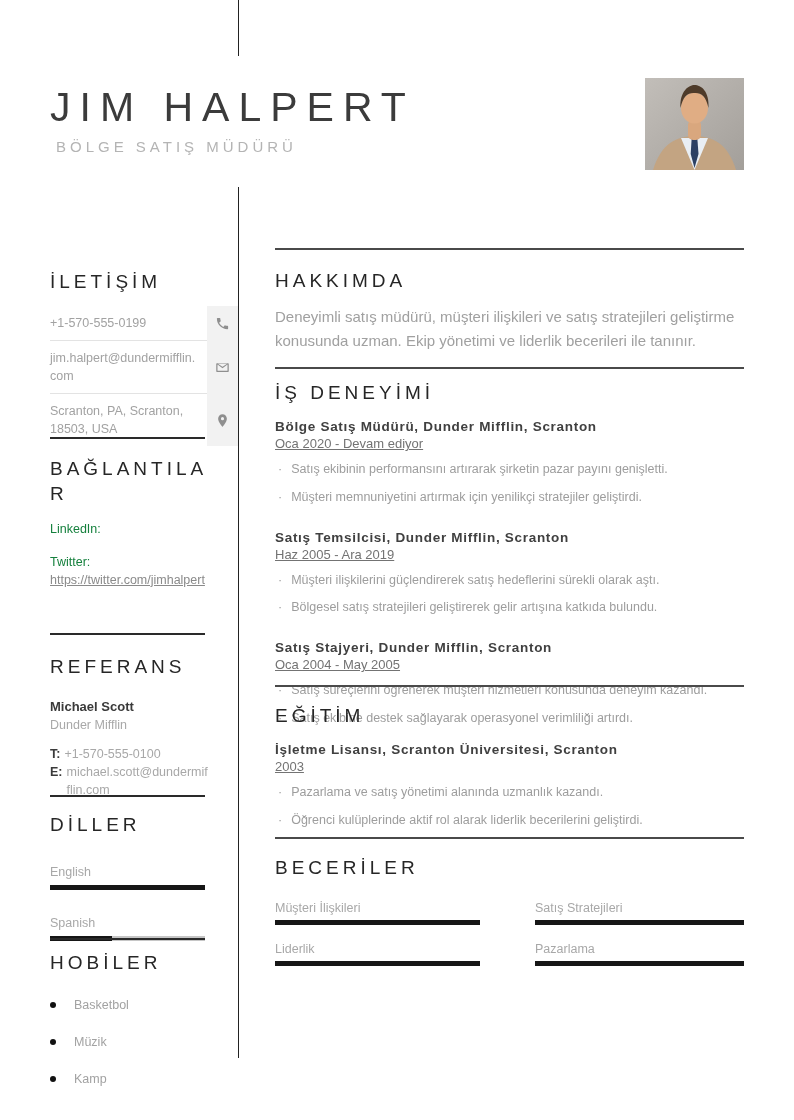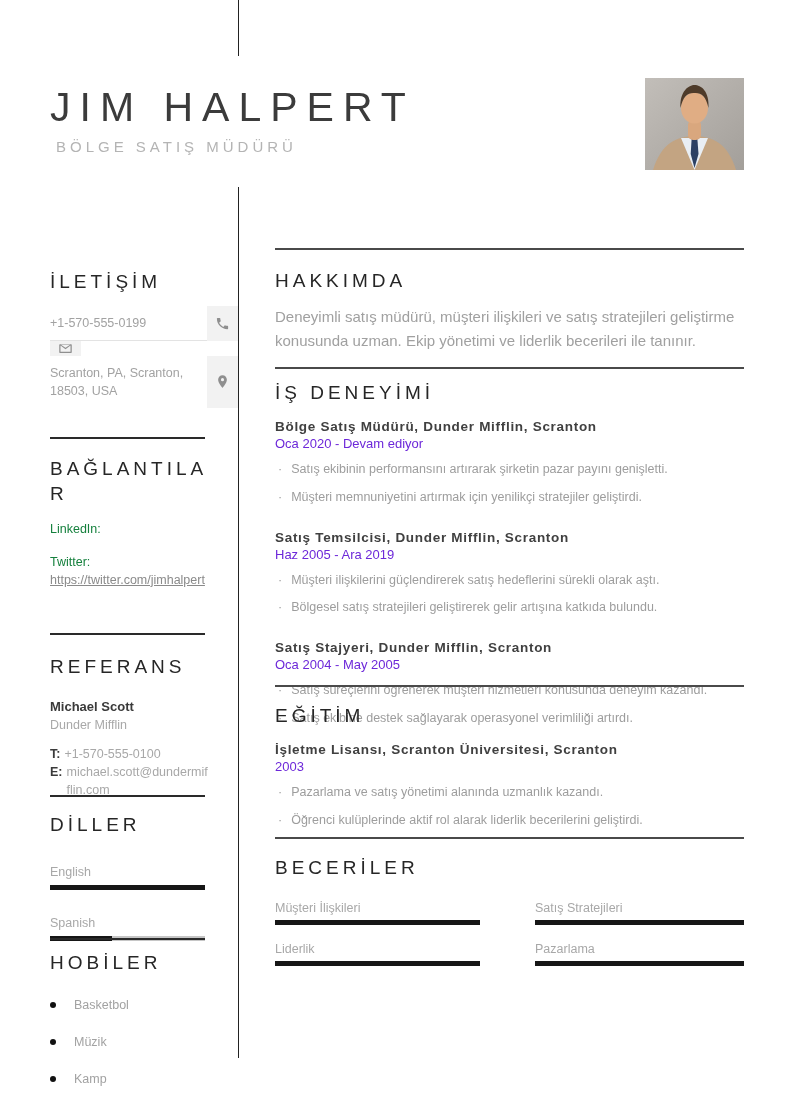--- a/index.html
+++ b/index.html
@@ -61,21 +61,21 @@
 
   .hobby { display:flex; align-items:center; margin-top:19px; color:#a2a2a2; }
   .hobby .dot { width:6px; height:6px; border-radius:50%; background:#111; margin-right:18px; flex:0 0 auto; }
 
   
   .main-sec { position:absolute; left:275px; width:469px; }
   .about-text { margin-top:13px; font-size:15px; line-height:1.6; color:#a0a0a0; }
 
   .job { margin-top:15px; }
   .job-title, .edu-title { font-size:13.5px; font-weight:700; letter-spacing:0.7px; color:#404040; }
-  .job-dates, .edu-year { font-size:13px; color:#6d28d9; margin-top:2px; }
+  .job-dates, .edu-year { font-size:13px; color:#737373; margin-top:2px;text-decoration:underline; }
   .b-item { display:flex; margin-top:9px; font-size:12.5px; color:#9d9d9d; line-height:1.5; }
   .b-item .b-dot { flex:0 0 auto; margin:0 9px 0 3px; color:#9d9d9d; }
 
   .skills-grid {
     margin-top:22px; display:grid; grid-template-columns:205px 209px;
     column-gap:55px; row-gap:17px;
   }
   .skill-label { font-size:12.5px; color:#a8a8a8; margin-bottom:5px; }
   .skill-bar { width:100%; height:5px; background:#c6c6c6; }
 </style>
@@ -113,20 +113,21 @@
     <div class="contact-rows">
       <div class="c-row">
         <div class="c-text">+1-570-555-0199</div>
         <div class="c-icon">
           <svg viewBox="0 0 24 24">
               <path d="M6.6 10.8c1.4 2.8 3.8 5.1 6.6 6.6l2.2-2.2c.3-.3.7-.4 1-.2 1.1.4 2.3.6 3.6.6.6 0 1 .4 1 1V20c0 .6-.4 1-1 1C10.6 21 3 13.4 3 4c0-.6.4-1 1-1h3.5c.6 0 1 .4 1 1 0 1.2.2 2.4.6 3.6.1.3 0 .7-.2 1l-2.3 2.2z"></path>
             </svg>
         </div>
       </div>
       <div class="c-row">
+        <div class="c-text">jim.halpert@dundermifflin.com</div>
         <div class="c-icon">
           <svg viewBox="0 0 24 24">
               <path d="M3 5h18c.6 0 1 .4 1 1v12c0 .6-.4 1-1 1H3c-.6 0-1-.4-1-1V6c0-.6.4-1 1-1zm9 8L4 7v10h16V7l-8 6zm0-2.4L19.4 6H4.6L12 10.6z"></path>
             </svg>
         </div>
       </div>
       <div class="c-row">
         <div class="c-text" style="word-break:normal;">Scranton, PA, Scranton, 18503, USA</div>
         <div class="c-icon">
           <svg viewBox="0 0 24 24">

